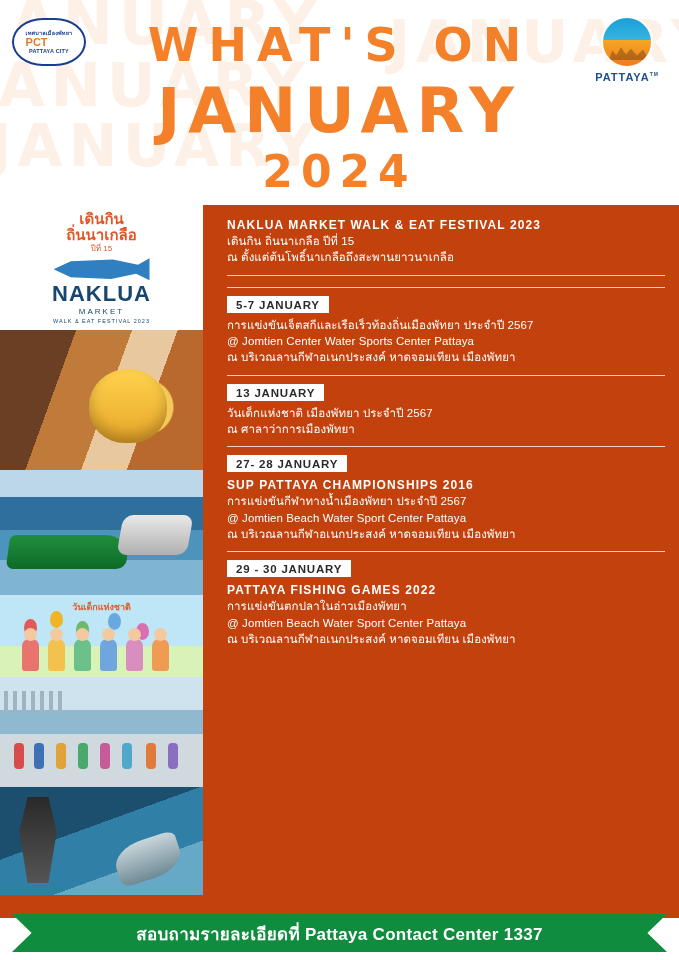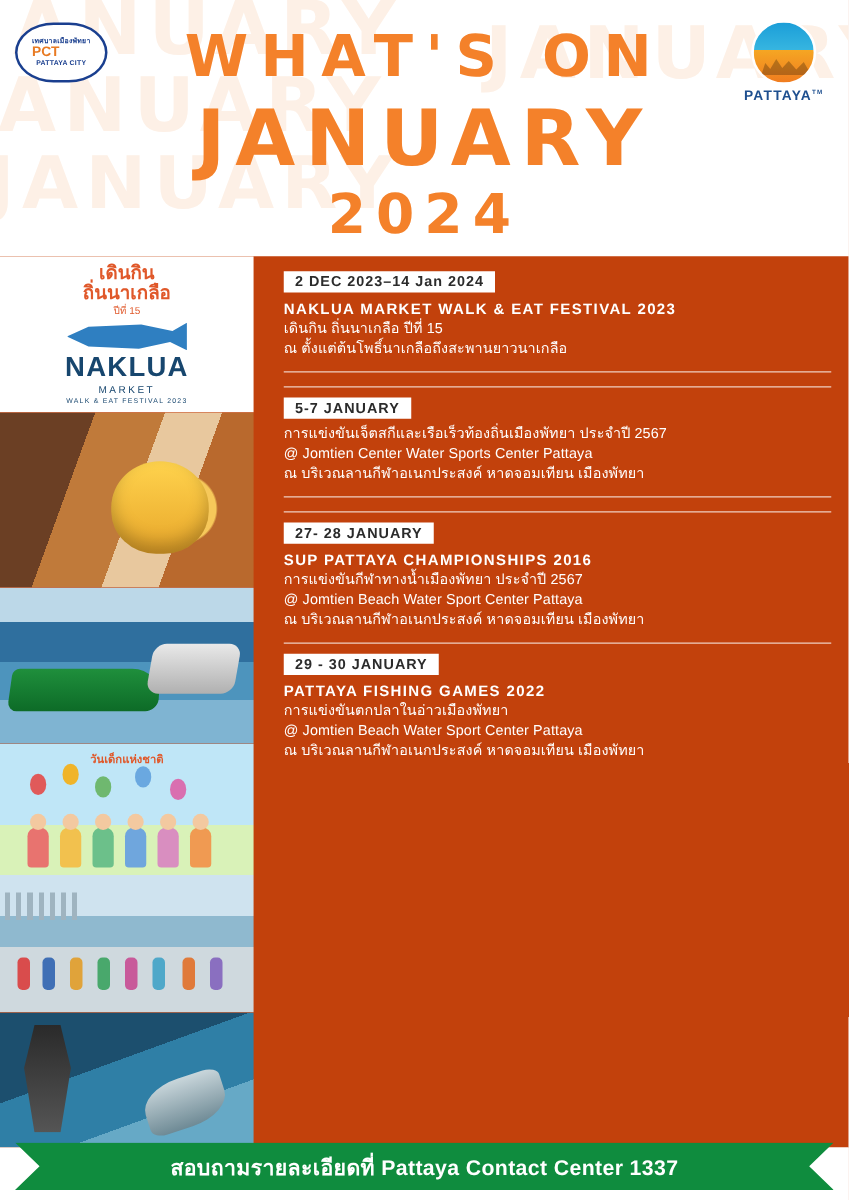--- a/index.html
+++ b/index.html
@@ -123,21 +123,21 @@
   .col-images {
     width: 203px;
     flex: 0 0 203px;
     display: flex;
     flex-direction: column;
   }
   .img-cell { position: relative; overflow: hidden; }
   .img-1 { height: 125px; background: #ffffff; }
   .img-2 { height: 140px; }
   .img-3 { height: 125px; }
-  .img-4 { height: 105px; }
+  .img-4 { height: 82px; }
   .img-5 { height: 110px; }
   .img-6 { height: 108px; }
 
   
   .nak {
     width: 100%; height: 100%;
     display: flex; flex-direction: column; align-items: center; justify-content: center;
     background: #ffffff;
   }
   .nak .thai-script {
@@ -397,37 +397,41 @@
       </div>
 
       <div class="img-cell img-6">
         <div class="photo-fish"></div>
       </div>
     </div>
 
     <div class="col-events">
 
       <div class="event">
-        <div class="date-chip">2  DEC  2023–14 Jan 2024</div>
         <div class="ev-title">NAKLUA  MARKET  WALK &amp;  EAT  FESTIVAL  2023</div>
         <div class="ev-line">เดินกิน ถิ่นนาเกลือ ปีที่ 15</div>
         <div class="ev-line">ณ ตั้งแต่ต้นโพธิ์นาเกลือถึงสะพานยาวนาเกลือ</div>
       </div>
       <div class="divider"></div>
 
       <div class="divider"></div>
 
       <div class="event">
         <div class="date-chip">5-7  JANUARY</div>
         <div class="ev-line">การแข่งขันเจ็ตสกีและเรือเร็วท้องถิ่นเมืองพัทยา ประจำปี 2567</div>
         <div class="ev-line">@ Jomtien Center Water Sports Center Pattaya</div>
         <div class="ev-line">ณ บริเวณลานกีฬาอเนกประสงค์ หาดจอมเทียน เมืองพัทยา</div>
       </div>
       <div class="divider"></div>
 
+      <div class="event">
+        <div class="date-chip">13  JANUARY</div>
+        <div class="ev-line">วันเด็กแห่งชาติ เมืองพัทยา ประจำปี 2567</div>
+        <div class="ev-line">ณ ศาลาว่าการเมืองพัทยา</div>
+      </div>
       <div class="divider"></div>
 
       <div class="event">
         <div class="date-chip">27- 28  JANUARY</div>
         <div class="ev-title">SUP  PATTAYA  CHAMPIONSHIPS  2016</div>
         <div class="ev-line">การแข่งขันกีฬาทางน้ำเมืองพัทยา ประจำปี 2567</div>
         <div class="ev-line">@ Jomtien Beach Water Sport Center Pattaya</div>
         <div class="ev-line">ณ บริเวณลานกีฬาอเนกประสงค์ หาดจอมเทียน เมืองพัทยา</div>
       </div>
       <div class="divider"></div>

